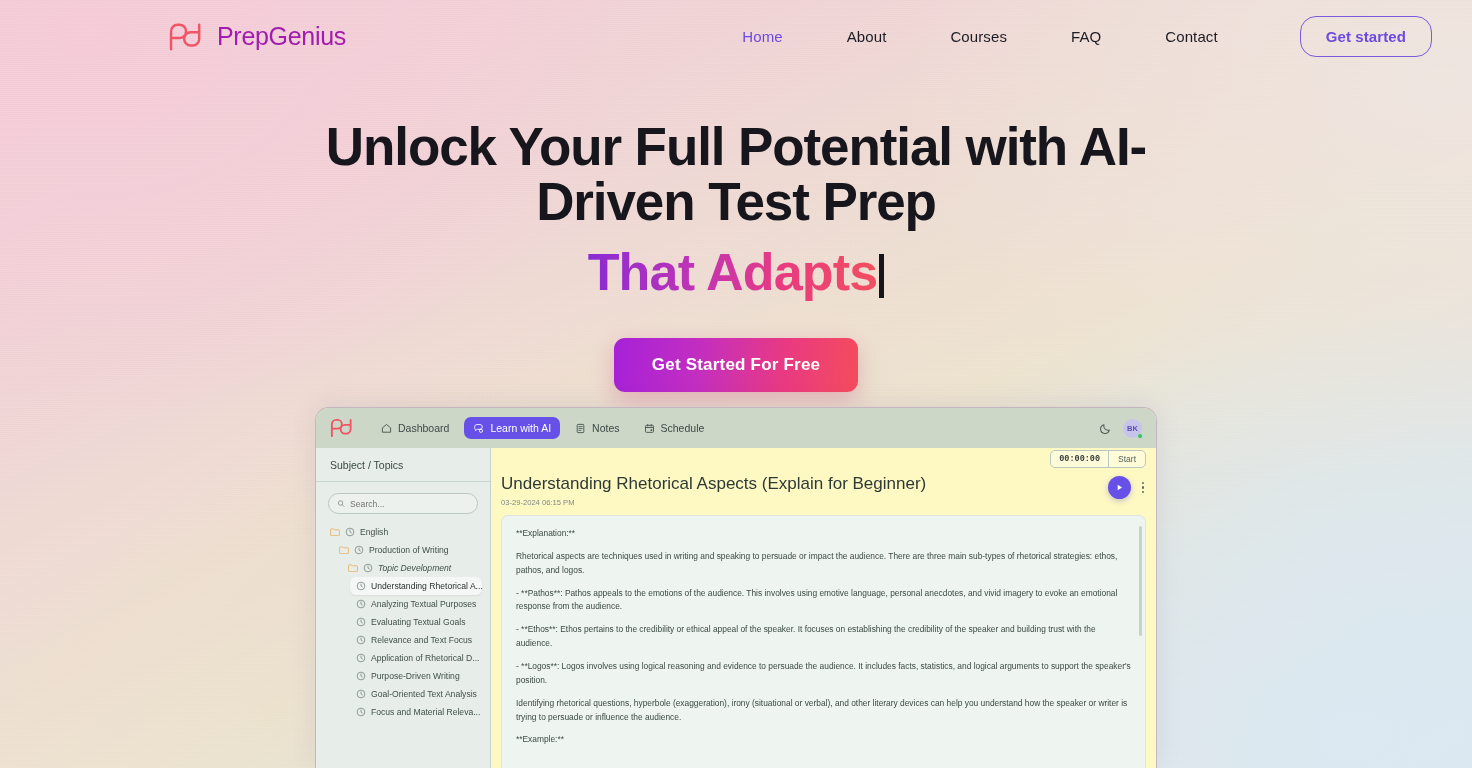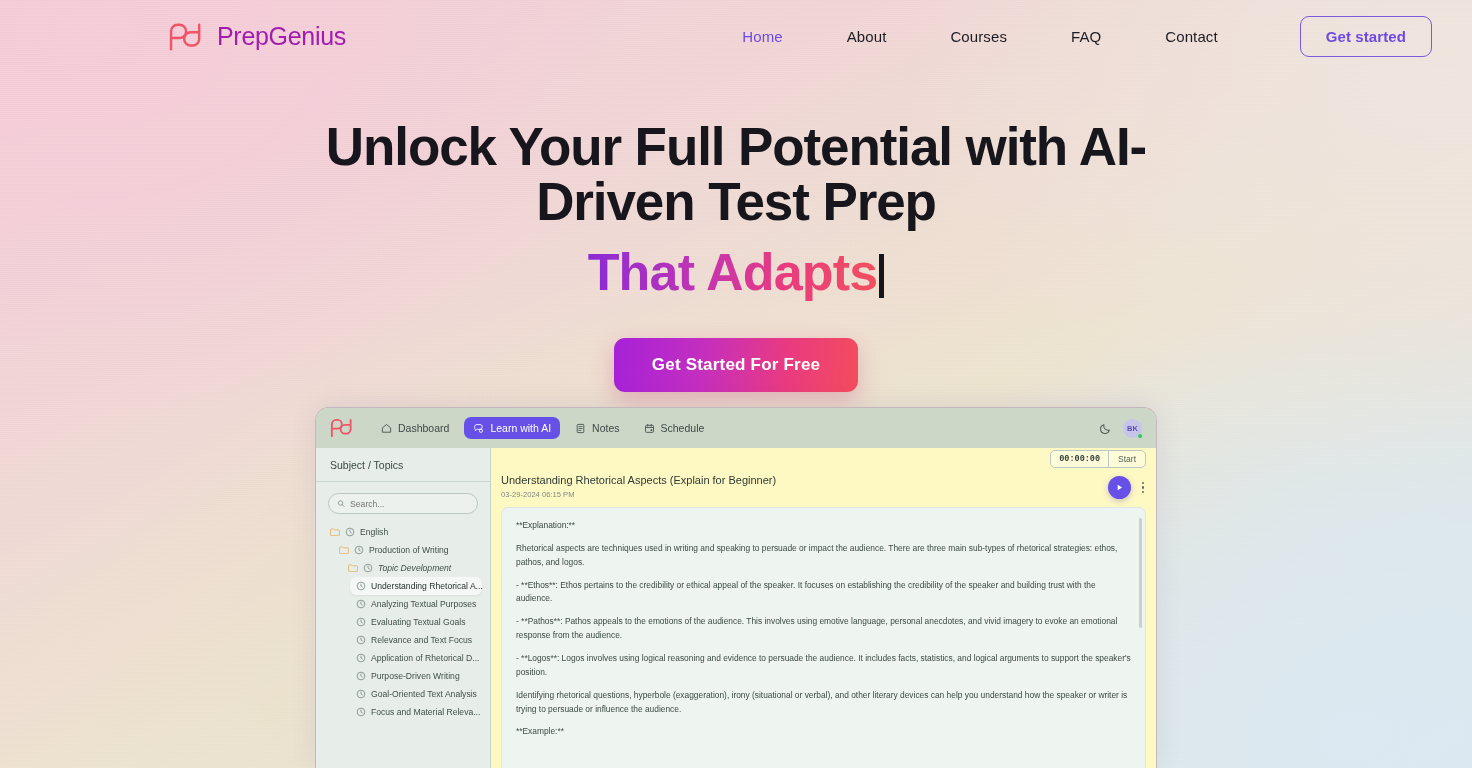--- a/index.html
+++ b/index.html
@@ -31,21 +31,21 @@
   
   .navbar{ position:absolute; top:0; left:0; right:0; height:73px;
            display:flex; align-items:center; padding:0 40px 0 168px; }
   .brand{ display:flex; align-items:center; gap:11px; cursor:pointer; }
   .brand-logo{ width:38px; height:30px; }
   .brand-name{ font-size:25px; color:#a21caf; letter-spacing:-.3px; }
   .nav-links{ margin-left:auto; display:flex; align-items:center; gap:16px; }
   .nav-link{ font-size:15px; color:#1d1c24; padding:10px 24px; cursor:pointer;
              letter-spacing:.1px; white-space:nowrap; }
   .nav-link.active{ color:#6d4ae0; }
-  .btn-ghost{ margin-left:42px; border:1.4px solid #7a5bdd; border-radius:9px;
+  .btn-ghost{ margin-left:42px; border:1.4px solid #7a5bdd; border-radius:16px;
               padding:11px 25px; color:#6d4ae0; font-size:15px; font-weight:600;
               cursor:pointer; background:transparent; letter-spacing:.1px; }
 
   
   .hero{ position:absolute; top:120px; left:0; right:0; text-align:center; }
   .hero h1{ font-size:53px; line-height:1.03; color:#17161d; font-weight:700;
             letter-spacing:-1.1px; max-width:880px; margin:0 auto; }
   .hero-accent{ display:inline-block; margin-top:13px; font-size:52px; font-weight:700;
                 letter-spacing:-.8px;
                 background:linear-gradient(90deg,#8a2bd4 0%,#c134b4 38%,#e93b7e 68%,#f2505f 100%);
@@ -102,21 +102,21 @@
   .main{ flex:1; display:flex; flex-direction:column; position:relative; }
   .timer-bar{ height:22px; display:flex; justify-content:flex-end; align-items:center;
               padding-right:10px; }
   .timer{ display:flex; border:1px solid #bcc9c3; border-radius:5px; overflow:hidden;
           background:rgba(255,255,255,.35); }
   .timer-val{ font-size:8.5px; font-weight:700; color:#333e3a; padding:3px 8px;
               font-family:"Liberation Mono", monospace; }
   .timer-btn{ font-size:8.5px; color:#55635e; padding:3px 9px;
               border-left:1px solid #bcc9c3; cursor:pointer; }
   .doc-head{ display:flex; align-items:flex-start; padding:4px 10px 8px 10px; }
-  .doc-title{ font-size:11px; color:#2e3a36; }
+  .doc-title{ font-size:17px; color:#2e3a36; }
   .doc-date{ font-size:7.6px; color:#7c8a84; margin-top:4px; }
   .doc-actions{ margin-left:auto; display:flex; align-items:center; gap:9px; padding-top:2px; }
   .play{ width:23px; height:23px; border-radius:50%; background:#6650e8;
          display:flex; align-items:center; justify-content:center; cursor:pointer;
          box-shadow:0 2px 6px rgba(80,60,200,.3); }
   .kebab{ display:flex; flex-direction:column; gap:2px; cursor:pointer; padding:2px; }
   .kebab i{ width:2.5px; height:2.5px; border-radius:50%; background:#5d6b65; display:block; }
 
   .doc{ margin:0 10px; background:#eef4f0; border-radius:7px 7px 0 0; flex:1;
         padding:11px 14px 0; overflow:hidden; position:relative;
@@ -333,22 +333,22 @@
                 <i></i>
                 <i></i>
                 <i></i>
               </div>
           </div>
         </div>
         <div class="doc">
           <div class="scroll"></div>
           <p>**Explanation:**</p>
           <p>Rhetorical aspects are techniques used in writing and speaking to persuade or impact the audience. There are three main sub-types of rhetorical strategies: ethos, pathos, and logos.</p>
+          <p>- **Pathos**: Pathos appeals to the emotions of the audience. This involves using emotive language, personal anecdotes, and vivid imagery to evoke an emotional response from the audience.</p>
           <p>- **Ethos**: Ethos pertains to the credibility or ethical appeal of the speaker. It focuses on establishing the credibility of the speaker and building trust with the audience.</p>
-          <p>- **Pathos**: Pathos appeals to the emotions of the audience. This involves using emotive language, personal anecdotes, and vivid imagery to evoke an emotional response from the audience.</p>
           <p>- **Logos**: Logos involves using logical reasoning and evidence to persuade the audience. It includes facts, statistics, and logical arguments to support the speaker's position.</p>
           <p>Identifying rhetorical questions, hyperbole (exaggeration), irony (situational or verbal), and other literary devices can help you understand how the speaker or writer is trying to persuade or influence the audience.</p>
           <p>**Example:**</p>
         </div>
       </div>
     </div>
   </div>
 </div>
 
 </body></html>

